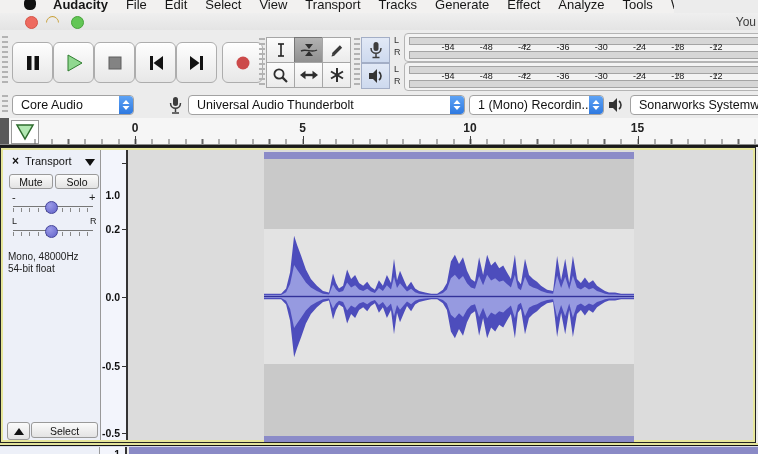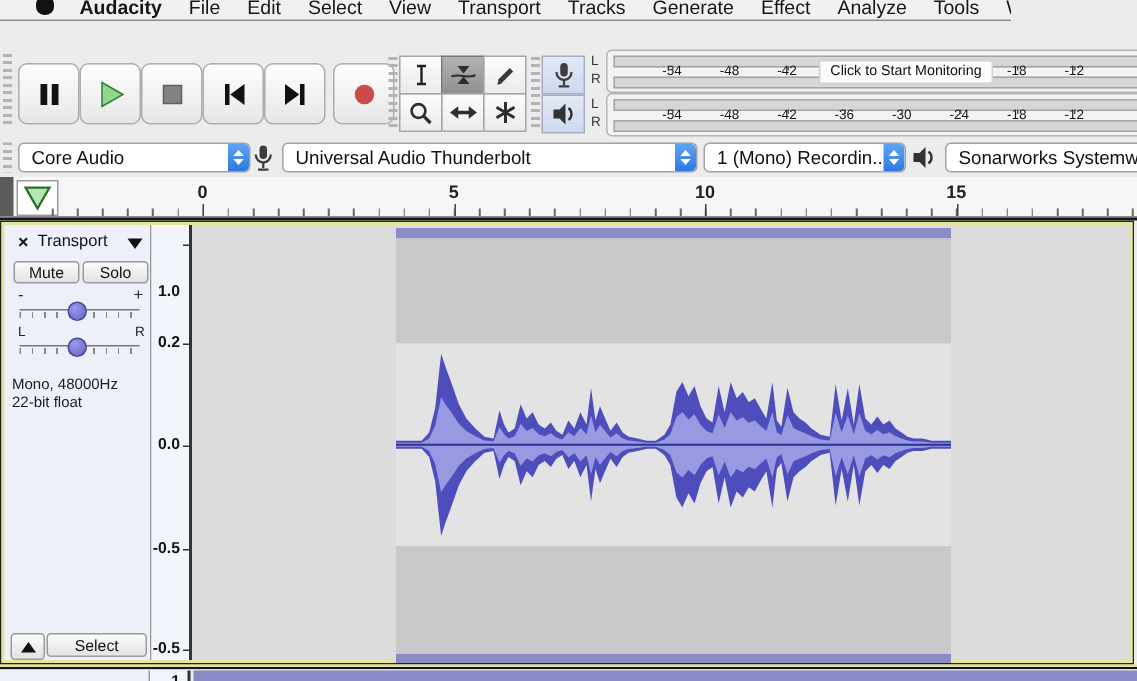--- a/index.html
+++ b/index.html
@@ -116,20 +116,26 @@
         <div class="menu-item" style="white-space: nowrap;">Transport</div>
         <div class="menu-item" style="white-space: nowrap;">Tracks</div>
         <div class="menu-item" style="white-space: nowrap;">Generate</div>
         <div class="menu-item" style="white-space: nowrap;">Effect</div>
         <div class="menu-item" style="white-space: nowrap;">Analyze</div>
         <div class="menu-item" style="white-space: nowrap;">Tools</div>
         <div class="menu-item" style="white-space: nowrap;">Window</div>
       </div>
   </div>
 
+  <div class="titlebar">
+    <div class="light red"></div>
+    <div class="light yellow"></div>
+    <div class="light green"></div>
+    <div class="win-title">You</div>
+  </div>
 
   <div class="toolbar-area">
     <div class="grip" style="left:2px;top:6px;height:50px;"></div>
 
     <div class="tbtn" style="left:12px;">
       <svg width="18" height="18">
           <rect x="3" y="2" width="4.5" height="14" fill="#111"></rect>
           <rect x="10.5" y="2" width="4.5" height="14" fill="#111"></rect>
         </svg>
     </div>
@@ -243,21 +249,20 @@
         <div class="mnum" style="left: 157.9px; top: 8px;">-36</div>
         <div class="mtick" style="left: 157.9px;"></div>
         <div class="mnum" style="left: 196.2px; top: 8px;">-30</div>
         <div class="mtick" style="left: 196.2px;"></div>
         <div class="mnum" style="left: 234.5px; top: 8px;">-24</div>
         <div class="mtick" style="left: 234.5px;"></div>
         <div class="mnum" style="left: 272.8px; top: 8px;">-18</div>
         <div class="mtick" style="left: 272.8px;"></div>
         <div class="mnum" style="left: 311.1px; top: 8px;">-12</div>
         <div class="mtick" style="left: 311.1px;"></div>
-        <div class="monitor-overlay">Click to Start Monitoring</div>
       </div>
 
     <div class="meter" style="top:32px;" id="play-meter">
       <div class="mbar" style="top:3px;"></div>
       <div class="mbar" style="top:17px;"></div>
     <div class="mnum" style="left: 43px; top: 8px;">-54</div>
         <div class="mtick" style="left: 43px;"></div>
         <div class="mnum" style="left: 81.3px; top: 8px;">-48</div>
         <div class="mtick" style="left: 81.3px;"></div>
         <div class="mnum" style="left: 119.6px; top: 8px;">-42</div>
@@ -271,21 +276,21 @@
         <div class="mnum" style="left: 272.8px; top: 8px;">-18</div>
         <div class="mtick" style="left: 272.8px;"></div>
         <div class="mnum" style="left: 311.1px; top: 8px;">-12</div>
         <div class="mtick" style="left: 311.1px;"></div>
       </div>
   </div>
 
   <div class="devicebar">
     <div class="grip" style="left:2px;top:3px;height:20px;"></div>
 
-    <div class="combo" style="left:12px;width:155px;gap:16px;">
+    <div class="combo" style="left:12px;width:122px;gap:16px;">
       <div class="combo-label">Core Audio</div>
       <div class="stepper">
         <svg width="10" height="14">
             <polygon points="5,2 8.5,6 1.5,6" fill="#fff"></polygon>
             <polygon points="1.5,8 8.5,8 5,12" fill="#fff"></polygon>
           </svg>
       </div>
     </div>
 
     <svg class="abs" style="left:168px;top:4px;" width="15" height="19">
@@ -364,21 +369,21 @@
       <div class="slider-ticks" style="left:10px;top:58px;width:80px;"></div>
       <div class="thumb" style="left:42px;top:51px;"></div>
 
       <div class="slbl" style="left:9px;top:66px;font-size:9px;">L</div>
       <div class="slbl" style="left:87px;top:66px;font-size:9px;">R</div>
       <div class="slider-line" style="left:10px;top:80px;width:80px;"></div>
       <div class="slider-ticks" style="left:10px;top:82px;width:80px;"></div>
       <div class="thumb" style="left:42px;top:75px;"></div>
 
       <div class="info" style="top:101px;">Mono, 48000Hz</div>
-      <div class="info" style="top:113px;">22-bit float</div>
+      <div class="info" style="top:113px;">54-bit float</div>
 
       <div class="collapse-btn">
         <div class="tri-up"></div>
       </div>
       <div class="small-btn select-btn" style="height:16px;line-height:16px;">Select</div>
     </div>
 
     <div class="vruler" id="vruler1">
         <div class="vnum" style="top: 13px; margin-top: 32px;">1.0</div>
         <div class="vtick" style="top: 13px;"></div>

